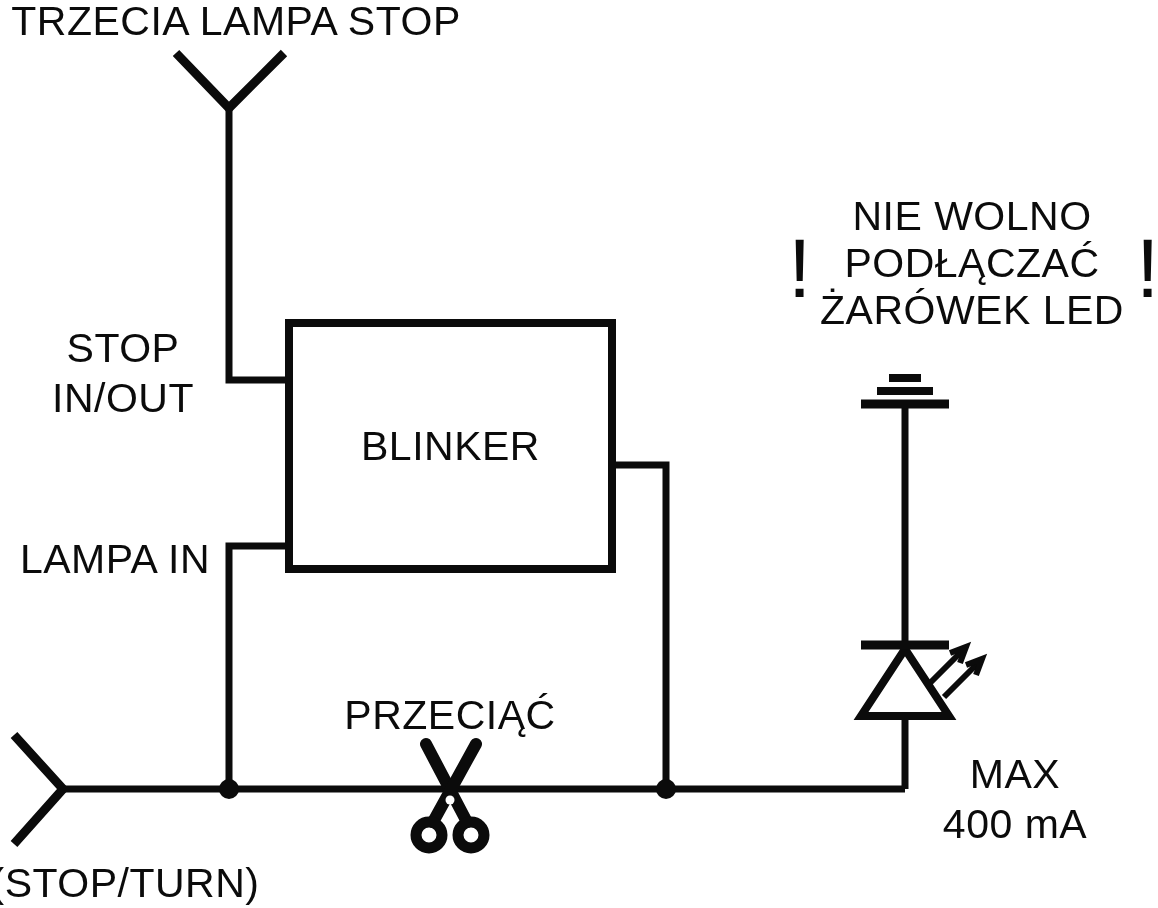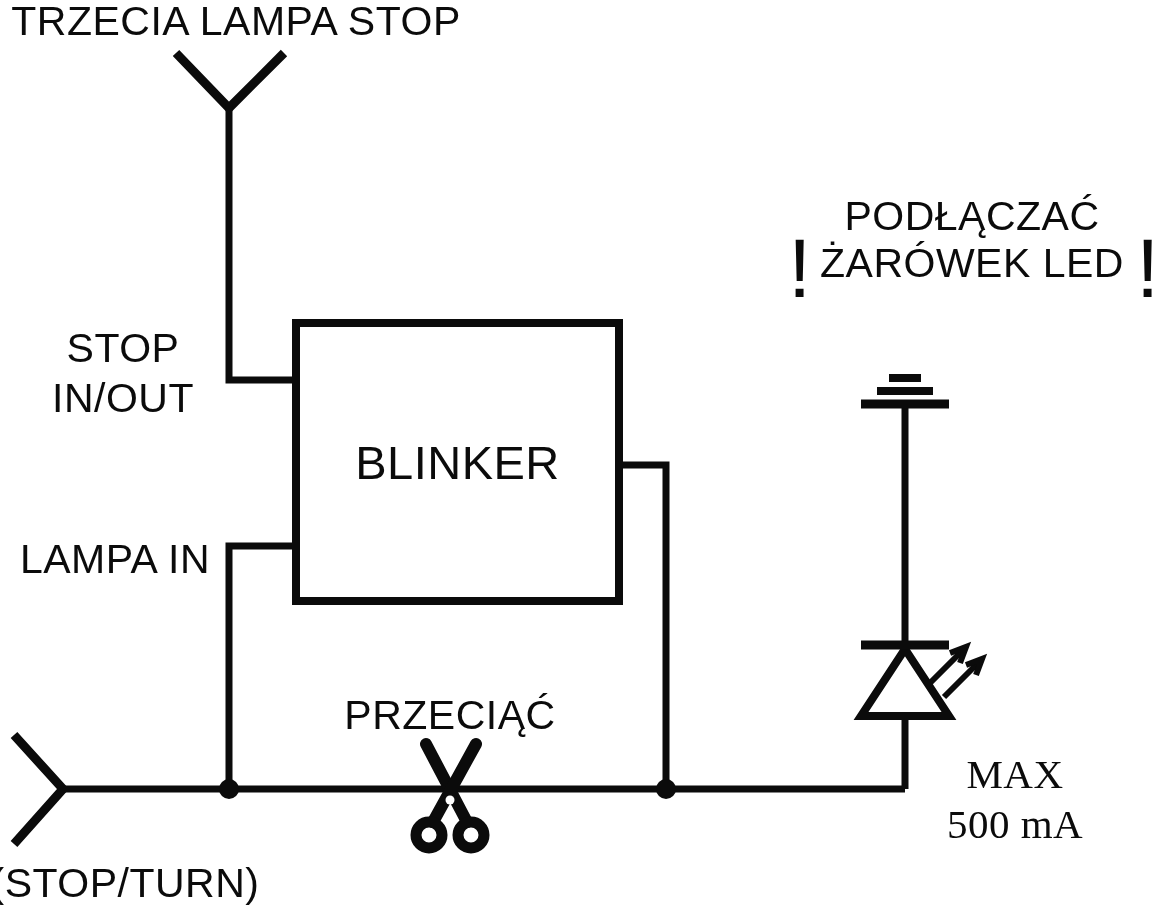--- a/index.html
+++ b/index.html
@@ -33,33 +33,33 @@
     white-space: nowrap;
   }
   .lbl-top        { left: 0px;   top: -3px;  width: 472px; }
   .lbl-stop       { left: 25px;  top: 323px; width: 196px; line-height: 50px; }
   .lbl-turn-in    { left: 15px;  top: 535px; width: 200px; }
   .lbl-turn-out   { left: 622px; top: 354px; width: 130px; line-height: 49px; }
   .lbl-warning    { left: 797px; top: 193px; width: 350px; line-height: 47px; }
   .lbl-bang-left  { left: 770px; top: 226px; width: 60px;  font-size: 84px; line-height: 84px; }
   .lbl-bang-right { left: 1118px;top: 226px; width: 60px;  font-size: 84px; line-height: 84px; }
   .lbl-przeciac   { left: 335px; top: 691px; width: 230px; }
-  .lbl-max        { left: 915px; top: 749px; width: 200px; line-height: 50px; font-family: Liberation Serif, serif; }
+  .lbl-max        { left: 915px; top: 749px; width: 200px; line-height: 50px; }
   .lbl-stop-turn  { left: -10px; top: 859px; width: 270px; }
   .lbl-turn       { left: 716px; top: 859px; width: 156px; }
 
   .blinker-box {
     position: absolute;
-    left: 292px; top: 319px;
-    width: 331px; height: 286px;
+    left: 285px; top: 319px;
+    width: 331px; height: 254px;
     box-sizing: border-box;
     border: 8px solid var(--ink);
     background: var(--paper);
     display: flex; align-items: center; justify-content: center;
-    font-size: 47px; letter-spacing: 0.5px;
+    font-size: 41px; letter-spacing: 0.5px;
   }
 </style>
 </head>
 <body>
 
 <div class="stage">
 
   <svg class="wires" width="1158" height="908" viewBox="0 0 1158 908">
 
     <path class="w9" d="M176,53 L229,108 L284,53"></path>
@@ -115,28 +115,29 @@
   <div class="label lbl-stop">
     <div>STOP</div>
     <div>IN/OUT</div>
   </div>
 
   <div class="label lbl-turn-in">LAMPA IN</div>
 
 
   <div class="label lbl-bang-left">!</div>
   <div class="label lbl-warning">
+    <div>NIE WOLNO</div>
     <div>PODŁĄCZAĆ</div>
     <div>ŻARÓWEK LED</div>
   </div>
   <div class="label lbl-bang-right">!</div>
 
   <div class="label lbl-przeciac">PRZECIĄĆ</div>
 
   <div class="label lbl-max">
     <div>MAX</div>
-    <div>500 mA</div>
+    <div>400 mA</div>
   </div>
 
   <div class="label lbl-stop-turn">(STOP/TURN)</div>
 
 
 </div>
 
 </body></html>

